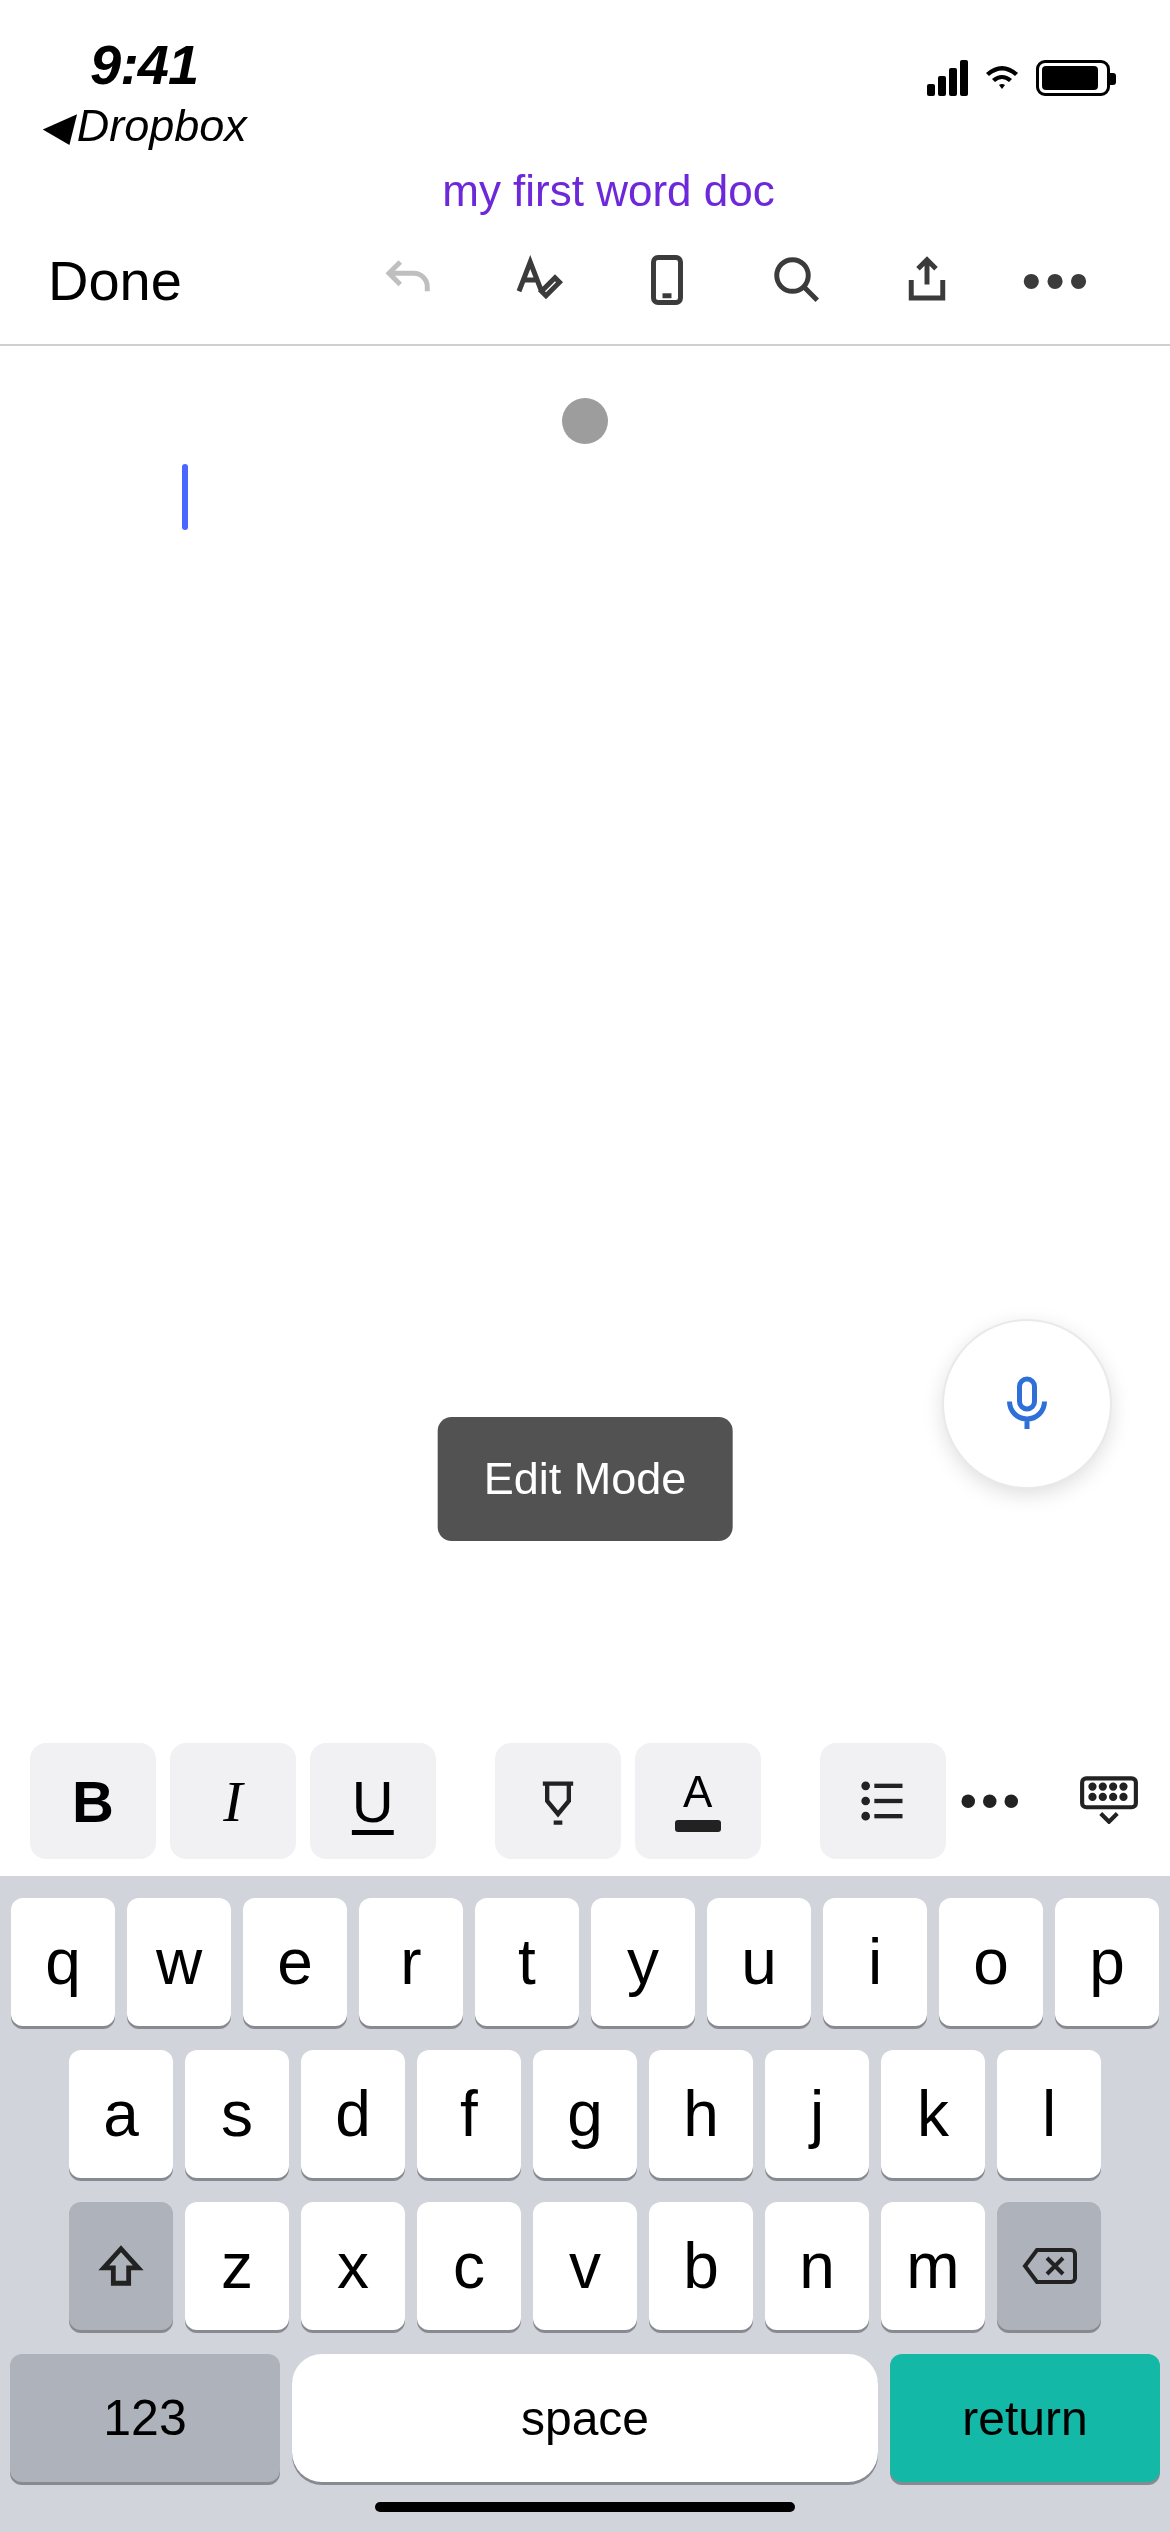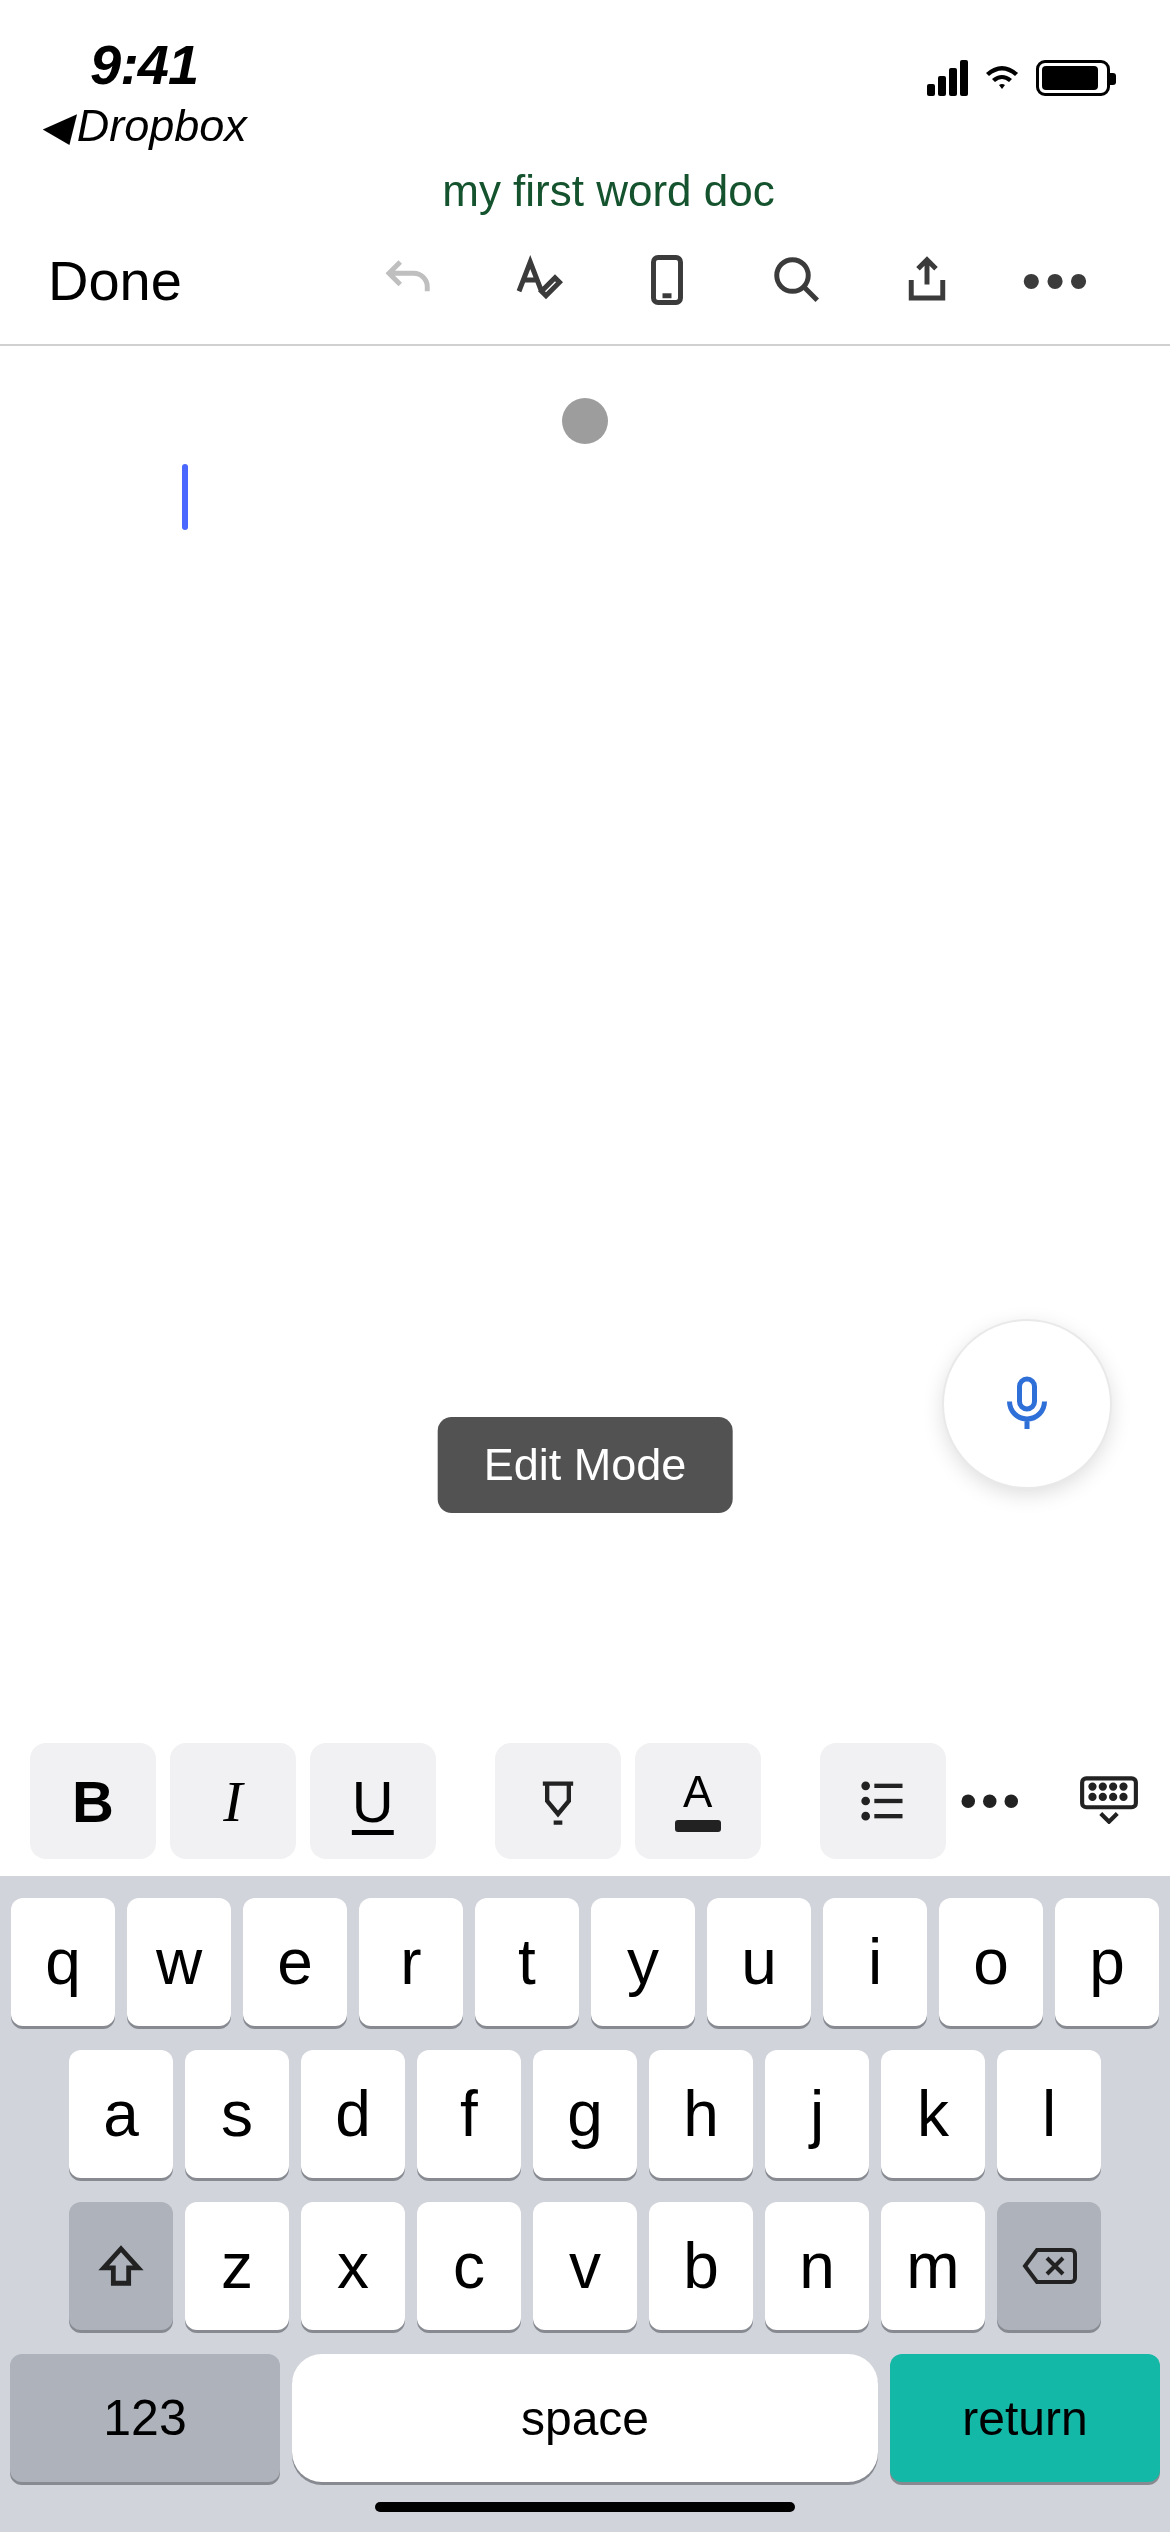--- a/index.html
+++ b/index.html
@@ -14,34 +14,34 @@
   .cellular { display: flex; align-items: flex-end; gap: 3px; }
   .cellular span { width: 8px; background: #000; border-radius: 2px; }
   .cellular span:nth-child(1){height:12px;} .cellular span:nth-child(2){height:20px;}
   .cellular span:nth-child(3){height:28px;} .cellular span:nth-child(4){height:36px;}
   .wifi { width: 40px; height: 30px; }
   .battery { width: 74px; height: 36px; border: 3px solid #000; border-radius: 9px; position: relative; }
   .battery::after { content: ""; position: absolute; right: -9px; top: 10px; width: 6px; height: 12px; background: #000; border-radius: 0 3px 3px 0; }
   .battery-fill { position: absolute; left: 3px; top: 3px; bottom: 3px; width: 56px; background: #000; border-radius: 4px; }
 
   
-  .doc-title { text-align: center; font-size: 44px; color: #14532d; margin-top: 26px; margin-left: 47px; }
+  .doc-title { text-align: center; font-size: 44px; color: #6d28d9; margin-top: 26px; margin-left: 47px; }
   .toolbar-row { display: flex; align-items: center; height: 130px; border-bottom: 2px solid #d0d0d0; padding: 0 48px; }
   .done-btn { font-size: 56px; font-weight: 400; }
   .toolbar-spacer { flex: 1; }
   .tool-icon { width: 130px; display: flex; align-items: center; justify-content: center; }
   .tool-icon svg { width: 54px; height: 54px; stroke: #3b3b3b; fill: none; stroke-width: 2.2; }
   .tool-icon.dim svg { stroke: #bfbfbf; }
   .more-dots { font-size: 56px; letter-spacing: 4px; color: #3b3b3b; }
 
   
   .doc-area { position: relative; height: 1380px; }
   .cursor { position: absolute; left: 182px; top: 118px; width: 6px; height: 66px; background: #4a67ff; border-radius: 3px; }
   .drag-dot { position: absolute; left: 562px; top: 52px; width: 46px; height: 46px; background: #9e9d9d; border-radius: 50%; }
-  .mode-toast { position: absolute; left: 50%; top: 1071px; transform: translateX(-50%); background: #525252; color: #fff; padding: 22px 46px; border-radius: 14px; font-size: 45px; }
+  .mode-toast { position: absolute; left: 50%; top: 1071px; transform: translateX(-50%); background: #525252; color: #fff; padding: 36px 46px; border-radius: 14px; font-size: 45px; }
   .dictate-fab { position: absolute; right: 60px; top: 975px; width: 166px; height: 166px; border-radius: 50%; background: #fff; box-shadow: 0 0 0 2px #e9e9e9, 0 6px 22px rgba(0,0,0,0.15); display: flex; align-items: center; justify-content: center; }
   .dictate-fab svg { width: 60px; height: 60px; }
 
   
   .fmt-bar { height: 150px; display: flex; align-items: center; gap: 14px; padding: 0 30px; background: #fff; }
   .fmt-btn { width: 130px; height: 116px; background: #f1f1f3; border-radius: 16px; display: flex; align-items: center; justify-content: center; font-size: 58px; }
   .fmt-btn.bold { font-weight: 800; }
   .fmt-btn.italic { font-style: italic; font-family: Georgia, serif; }
   .fmt-btn.underline { text-decoration: underline; text-underline-offset: 8px; }
   .fmt-gap { width: 32px; }

